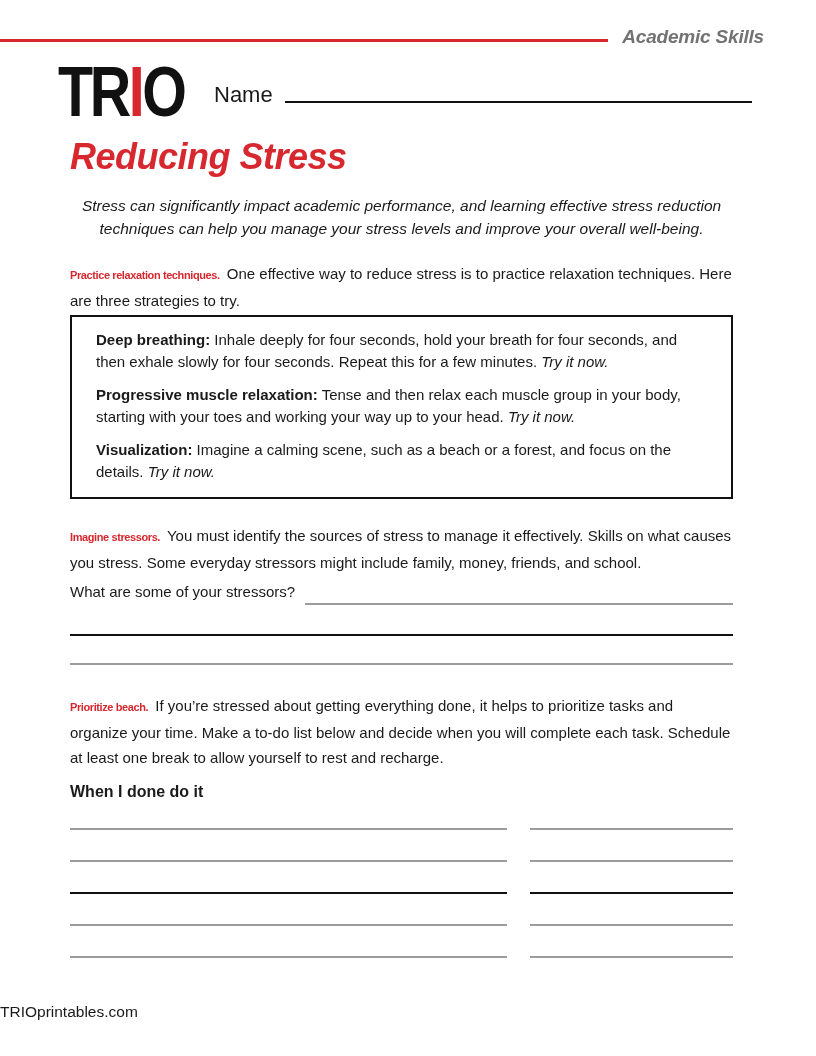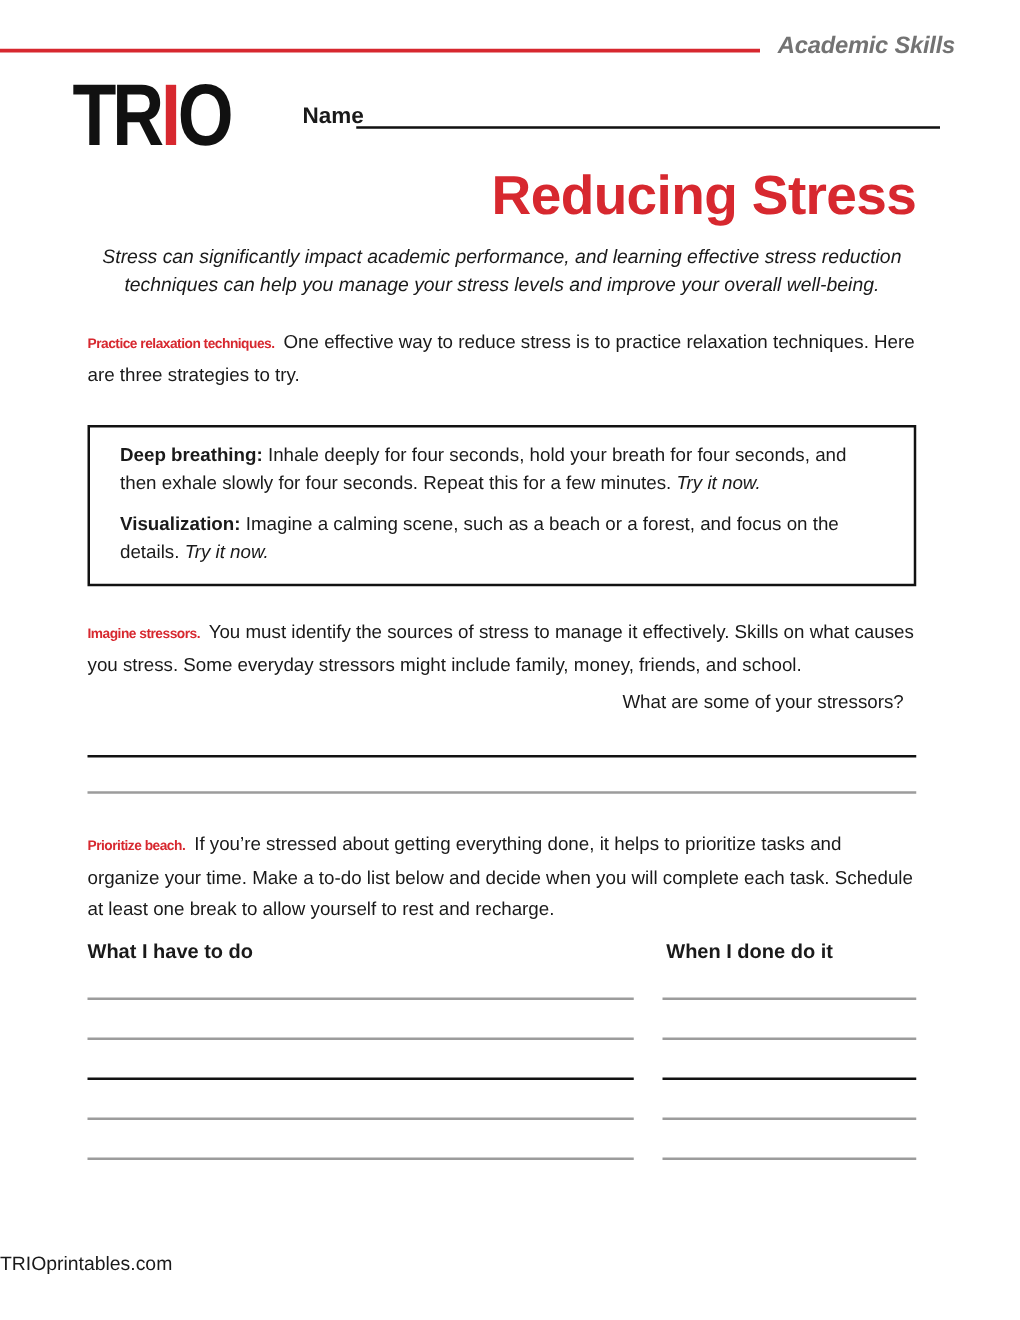--- a/index.html
+++ b/index.html
@@ -21,44 +21,44 @@
     font-size:19px;font-weight:bold;font-style:italic;letter-spacing:-0.2px;color:#737373;
   }
 
   
   .logo{
     position:absolute;top:60px;left:58px;
     font-size:70px;font-weight:bold;line-height:0.92;letter-spacing:-4px;color:#111;
     transform:scaleX(0.82);transform-origin:left top;white-space:nowrap;
   }
   .logo .accent{color:var(--red);padding:0 1px;}
-  .name-label{position:absolute;top:82px;left:242px;font-size:18px;font-weight:bold;}
+  .name-label{position:absolute;top:82px;left:214px;font-size:22px;font-weight:normal;}
   .name-line{position:absolute;top:101px;left:285px;width:467px;height:2px;background:#111;}
 
   
   .content{position:absolute;left:70px;top:136px;width:663px;}
   .page-title{
-    margin:0 0 16px;text-align:right;
-    font-size:44px;font-weight:bold;color:var(--red);letter-spacing:-0.5px;line-height:42px;
+    margin:0 0 16px;text-align:left;
+    font-size:36px;font-weight:bold;color:var(--red);letter-spacing:-0.5px;line-height:42px;font-style:italic;
   }
   .intro{margin:0 0 21px;font-style:italic;font-size:15.5px;line-height:23px;text-align:center;}
   .para{margin:0;font-size:15px;line-height:25px;}
   .sec-heading{
     color:var(--red);font-weight:bold;font-size:11px;letter-spacing:-0.4px;margin-right:3px;
   }
 
   .box{
-    border:2.5px solid #111;margin:27px 0 24px;padding:12px 24px 14px;
+    border:2.5px solid #111;margin:2px 0 24px;padding:12px 24px 14px;
   }
   .box-item{margin:0 0 11px;font-size:15px;line-height:22px;}
   .box-item:last-child{margin-bottom:0;}
   .term{font-weight:bold;}
   .cta{font-style:italic;}
 
-  .question-row{display:flex;align-items:flex-end;margin-top:8px;height:24px;font-size:15px;flex-direction:column;}
+  .question-row{display:flex;margin-top:8px;height:24px;font-size:15px;}
   .question-label{white-space:nowrap;margin-right:10px;}
   .question-line{flex:1;border-bottom:2px solid var(--line-gray);margin-bottom:2px;}
 
   .writing-line{height:27px;border-bottom:2px solid var(--line-gray);}
   .writing-line.dark{border-bottom-color:#111;}
 
   .prioritize-para{margin-top:28px;}
 
   .todo-headers{display:flex;margin-top:12px;font-size:16px;font-weight:bold;line-height:20px;}
   .todo-col1{width:463px;}
@@ -95,20 +95,25 @@
       <span>One effective way to reduce stress is to practice relaxation techniques. Here are three strategies to try.</span>
     </p>
 
     <div class="box">
       <p class="box-item">
         <span class="term">Deep breathing:</span>
         <span>Inhale deeply for four seconds, hold your breath for four seconds, and then exhale slowly for four seconds. Repeat this for a few minutes.</span>
         <span class="cta">Try it now.</span>
       </p>
       <p class="box-item">
+        <span class="term">Progressive muscle relaxation:</span>
+        <span>Tense and then relax each muscle group in your body, starting with your toes and working your way up to your head.</span>
+        <span class="cta">Try it now.</span>
+      </p>
+      <p class="box-item">
         <span class="term">Visualization:</span>
         <span>Imagine a calming scene, such as a beach or a forest, and focus on the details.</span>
         <span class="cta">Try it now.</span>
       </p>
     </div>
 
     <p class="para">
       <span class="sec-heading">Imagine stressors.</span>
       <span>You must identify the sources of stress to manage it effectively. Skills on what causes you stress. Some everyday stressors might include family, money, friends, and school.</span>
     </p>
@@ -119,21 +124,20 @@
     </div>
     <div class="writing-line dark"></div>
     <div class="writing-line"></div>
 
     <p class="para prioritize-para">
       <span class="sec-heading">Prioritize beach.</span>
       <span>If you’re stressed about getting everything done, it helps to prioritize tasks and organize your time. Make a to-do list below and decide when you will complete each task. Schedule at least one break to allow yourself to rest and recharge.</span>
     </p>
 
     <div class="todo-headers">
-      <div class="todo-col1">What I have to do</div>
       <div>When I done do it</div>
     </div>
 
     <div class="task-row first">
       <div class="task-line-left"></div>
       <div class="task-line-right"></div>
     </div>
     <div class="task-row">
       <div class="task-line-left"></div>
       <div class="task-line-right"></div>

